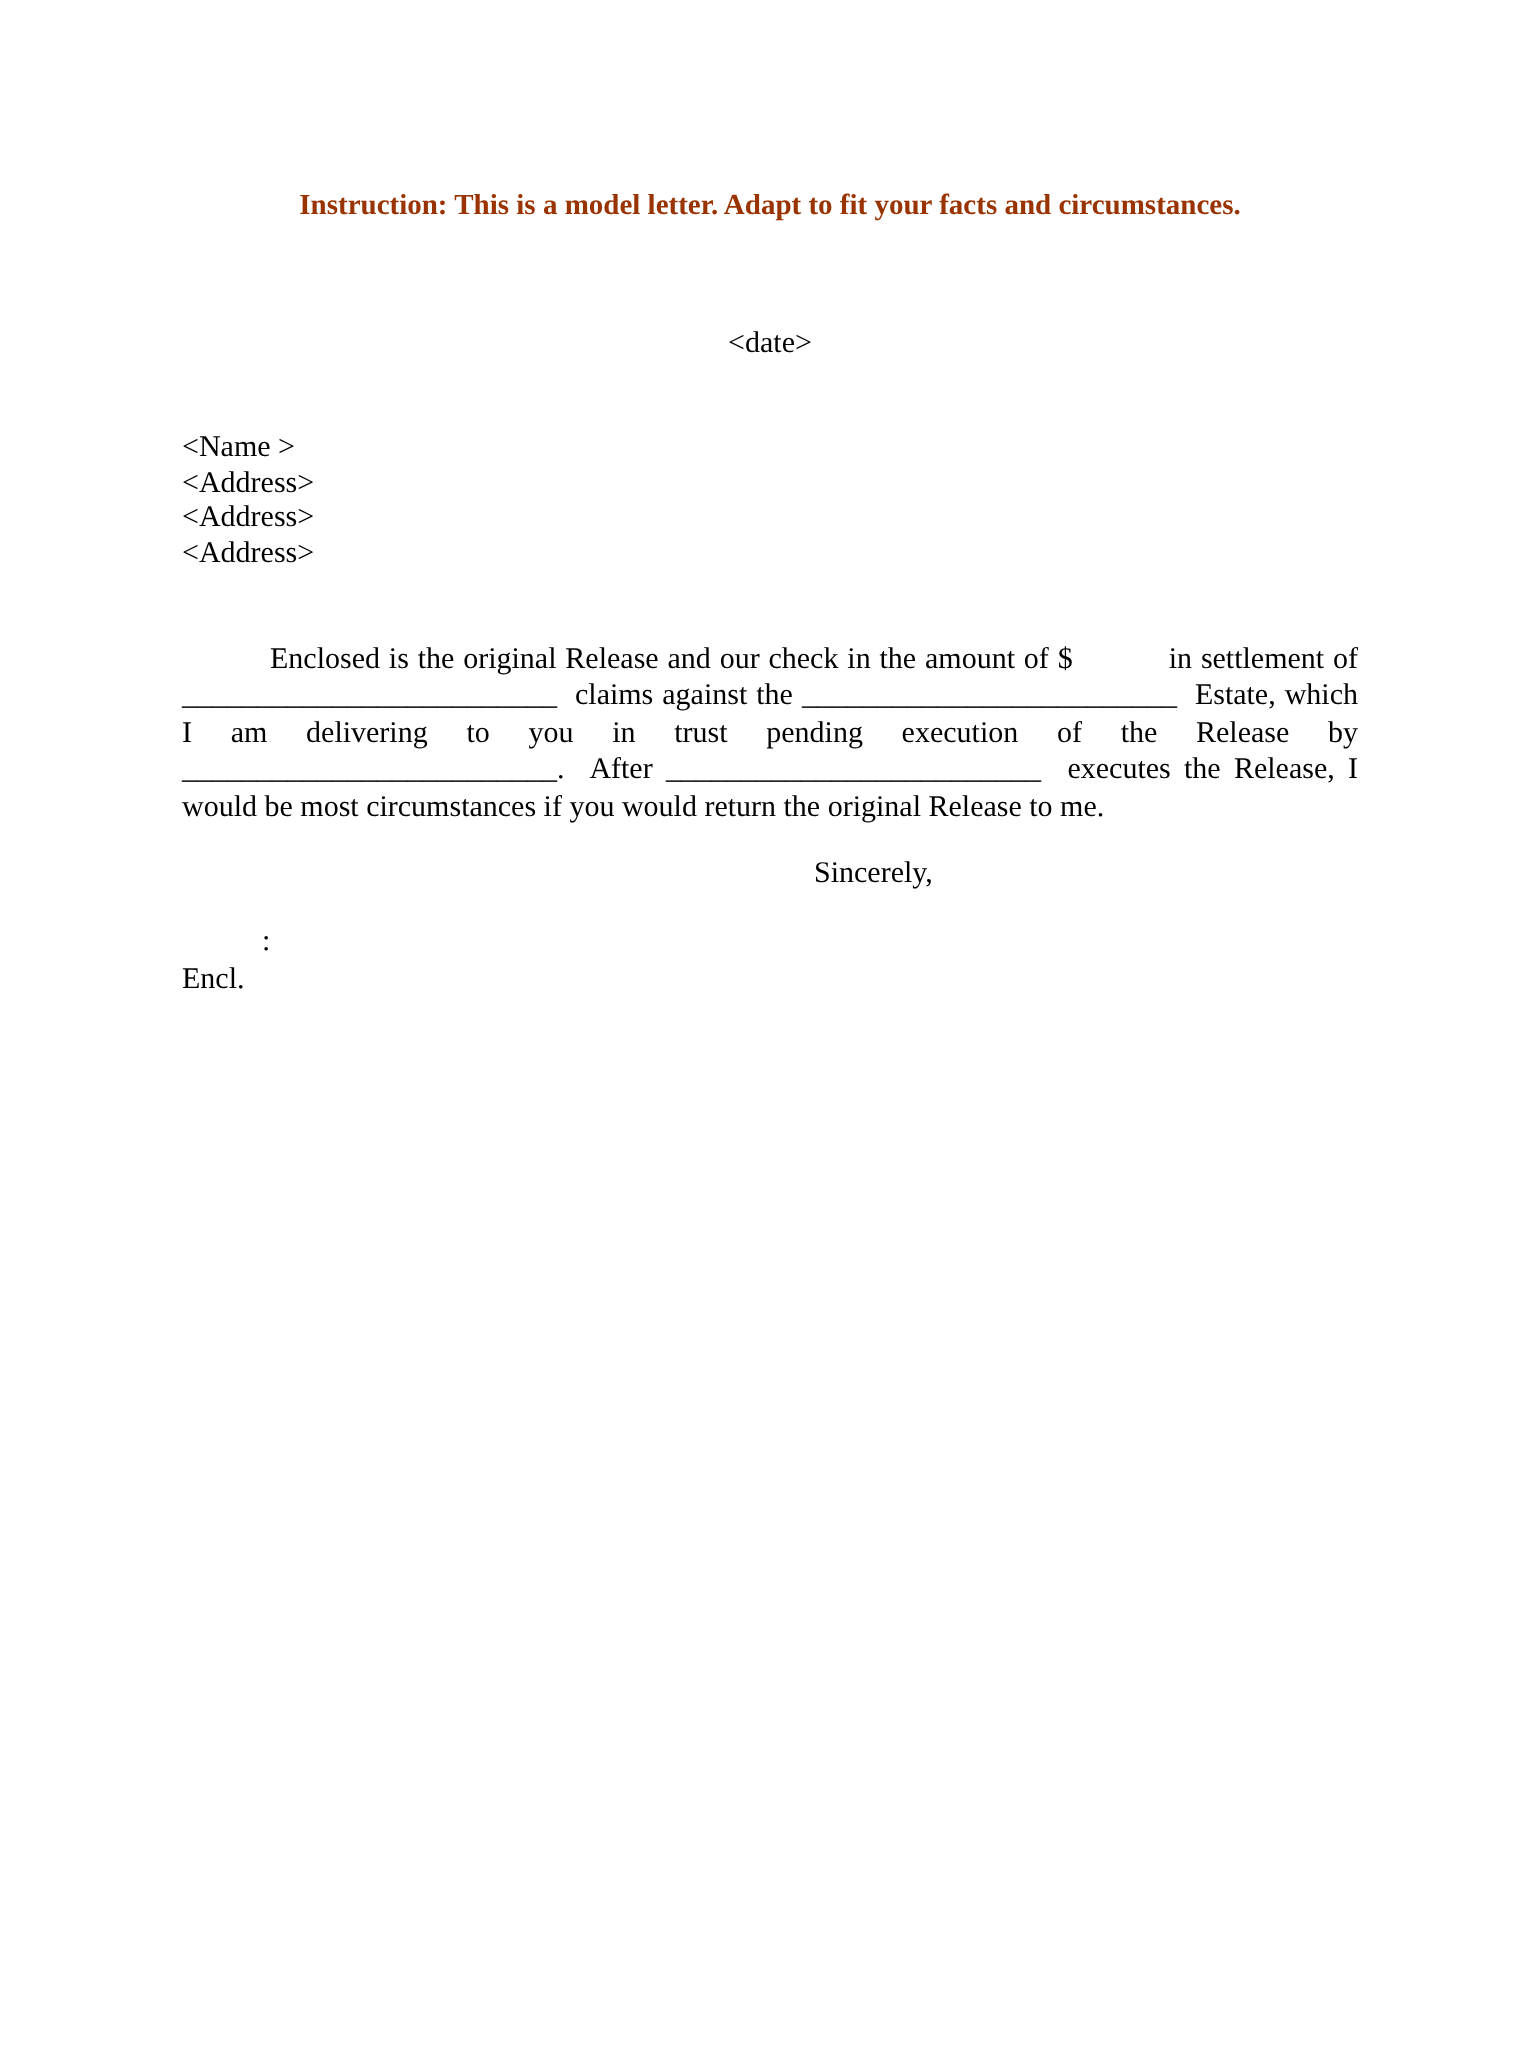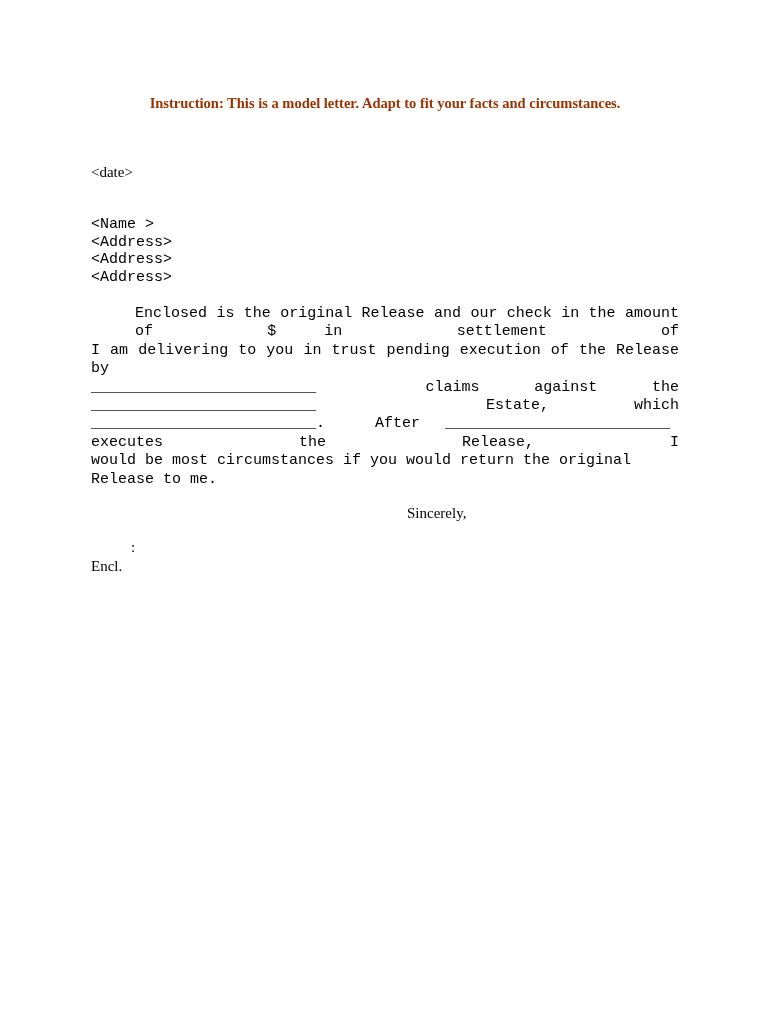--- a/index.html
+++ b/index.html
@@ -8,41 +8,41 @@
     width: 770px;
     height: 856px;
     background: #ffffff;
     box-sizing: border-box;
     padding: 0 91px;
     overflow: hidden;
     font-family: "Liberation Serif", "DejaVu Serif", serif;
     font-size: 15px;
     color: #000000;
   }
-  .line { line-height: 18.4px; font-family: Liberation Mono, monospace; }
+  .line { line-height: 18.4px; }
   .just { text-align: justify; text-align-last: justify; -moz-text-align-last: justify; }
   .indent { padding-left: 44px; }
 
   .instruction {
     margin-top: 94px;
     text-align: center;
     font-weight: bold;
     font-size: 14.5px;
     line-height: 18px;
     color: #993300;
   }
-  .date-line { margin-top: 51px; text-align: left; line-height: 18px; }
+  .date-line { margin-top: 51px; text-align: center; line-height: 18px; }
 
   .address-block { margin-top: 35px; }
   .address-block .line { line-height: 17.5px; }
 
   .re-line { margin-top: 16px; line-height: 18.4px; padding-left: 44px; }
   .re-gap { display: inline-block; width: 26px; }
 
-  .para-1 { margin-top: 19px; }
+  .para-1 { margin-top: 35px; }
   .para-2 { margin-top: 17px; }
   .dollar-gap { display: inline-block; width: 48px; }
 
   .sincerely-line { margin-top: 15px; margin-left: 316px; line-height: 18.4px; }
   .by-line { margin-top: 53px; margin-left: 316px; line-height: 18.4px; }
   .colon-line { margin-top: 16px; padding-left: 40px; line-height: 18.4px; }
   .encl-line { line-height: 18.4px; }
 </style>
 </head>
 <body>
@@ -56,22 +56,22 @@
   <div class="address-block">
     <div class="line">&lt;Name &gt;</div>
     <div class="line">&lt;Address&gt;</div>
     <div class="line">&lt;Address&gt;</div>
     <div class="line">&lt;Address&gt;</div>
   </div>
 
 
   <div class="para-1">
     <div class="line just indent"><span>Enclosed is the original Release and our check in the amount of $</span><span class="dollar-gap"></span><span>in settlement of</span></div>
+    <div class="line just">_________________________&nbsp; claims against the _________________________&nbsp; Estate, which</div>
     <div class="line just">I am delivering to you in trust pending execution of the Release by</div>
-    <div class="line just">_________________________&nbsp; claims against the _________________________&nbsp; Estate, which</div>
     <div class="line just">_________________________.&nbsp; After _________________________&nbsp; executes the Release, I</div>
     <div class="line">would be most circumstances if you would return the original Release to me.</div>
   </div>
 
 
   <div class="sincerely-line">Sincerely,</div>
 
 
   <div class="colon-line">:</div>
 

